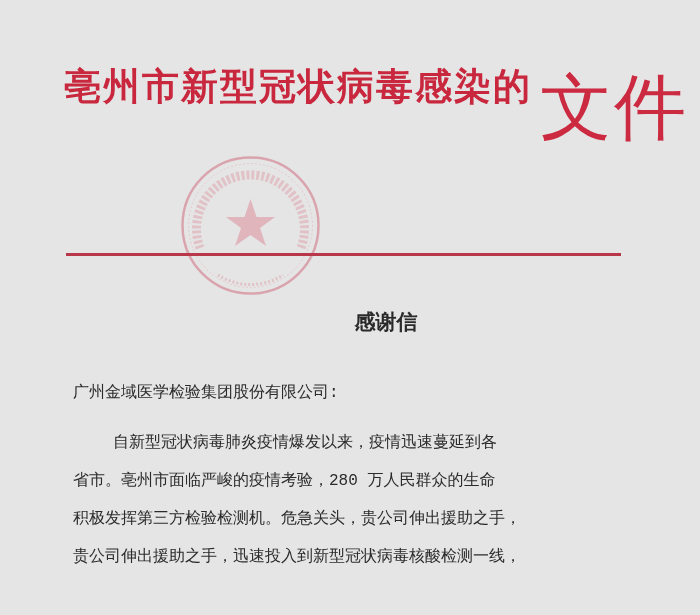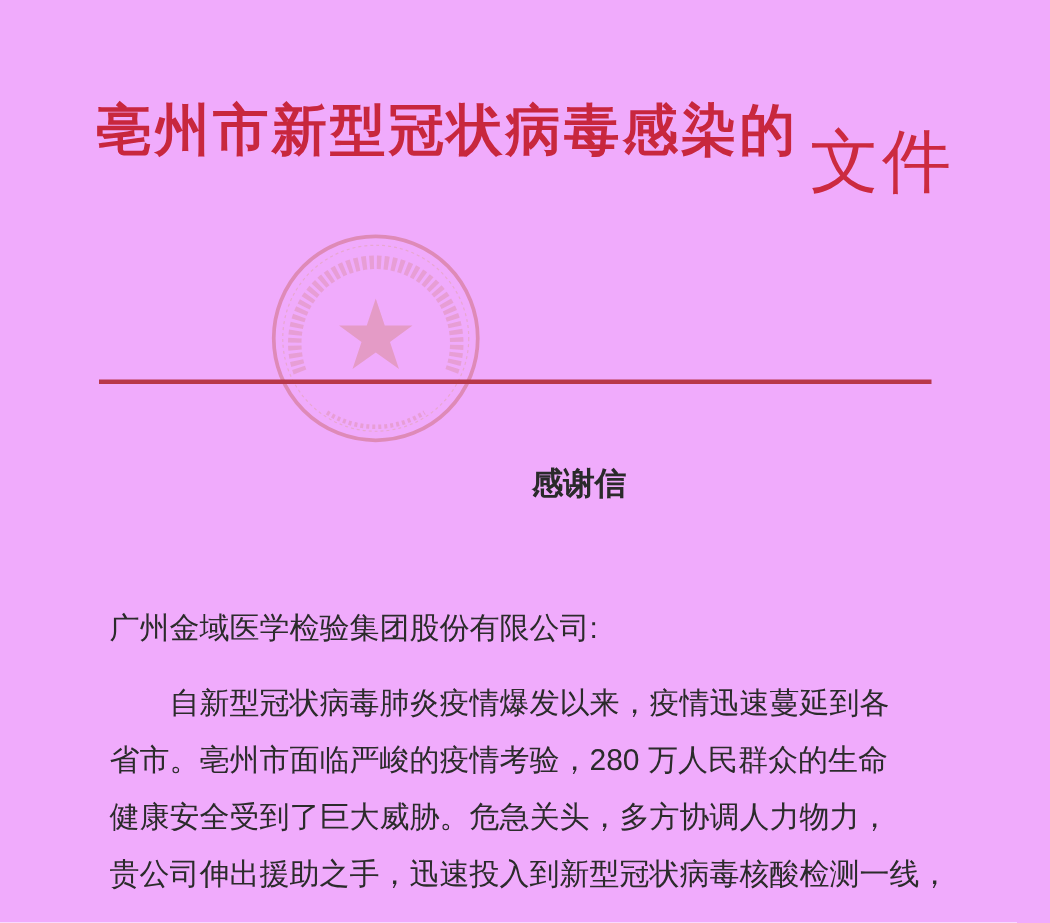--- a/index.html
+++ b/index.html
@@ -11,42 +11,42 @@
     width: 700px;
     height: 615px;
     overflow: hidden;
     position: relative;
     font-family: "DejaVu Serif", "Liberation Serif", serif;
   }
   .page {
     position: absolute;
     left: 0; top: 0;
     width: 700px; height: 615px;
-    background: #f0abfc;
+    background: #e5e5e5;
   }
   .header-title {
     position: absolute;
     left: 64px; top: 62px;
     color: #c8273e;
     font-family: "DejaVu Serif", "Liberation Serif", serif;
     font-weight: bold;
     font-size: 37px;
     line-height: 48px;
     letter-spacing: 2px;
   }
   .header-title .line {
     display: block;
     white-space: nowrap;
   }
   .header-suffix {
     position: absolute;
     left: 540px; top: 72px;
     color: #cc2a40;
     font-family: "DejaVu Serif", "Liberation Serif", serif;
-    font-size: 46px;
+    font-size: 72px;
     line-height: 70px;
     letter-spacing: 2px;
     white-space: nowrap;
   }
   .seal {
     position: absolute;
     left: 178px; top: 153px;
     width: 145px; height: 145px;
     opacity: 0.55;
   }
@@ -63,24 +63,24 @@
     text-align: center;
     font-family: "DejaVu Sans", "Liberation Sans", sans-serif;
     font-weight: bold;
     font-size: 21px;
     color: #2a2a2a;
     letter-spacing: 0px;
     margin-left: 36px;
   }
   .body-text {
     position: absolute;
-    left: 73px; top: 400px;
+    left: 73px; top: 374px;
     width: 560px;
-    font-family: Liberation Sans, sans-serif;
-    font-size: 20px;
+    font-family: Liberation Mono, monospace;
+    font-size: 16px;
     color: #2b2b2b;
     line-height: 38px;
   }
   .body-text .p {
     display: block;
     white-space: nowrap;
   }
   .body-text .indent {
     padding-left: 40px;
     margin-top: 12px;
@@ -106,17 +106,17 @@
   </svg>
 
   <div class="red-rule"></div>
 
   <div class="letter-title">感谢信</div>
 
   <div class="body-text">
     <span class="p">广州金域医学检验集团股份有限公司:</span>
     <span class="p indent">自新型冠状病毒肺炎疫情爆发以来，疫情迅速蔓延到各</span>
     <span class="p">省市。亳州市面临严峻的疫情考验，280 万人民群众的生命</span>
-    <span class="p">健康安全受到了巨大威胁。危急关头，多方协调人力物力，</span>
+    <span class="p">积极发挥第三方检验检测机。危急关头，贵公司伸出援助之手，</span>
     <span class="p">贵公司伸出援助之手，迅速投入到新型冠状病毒核酸检测一线，</span>
   </div>
 
 </div>
 
 </body></html>

